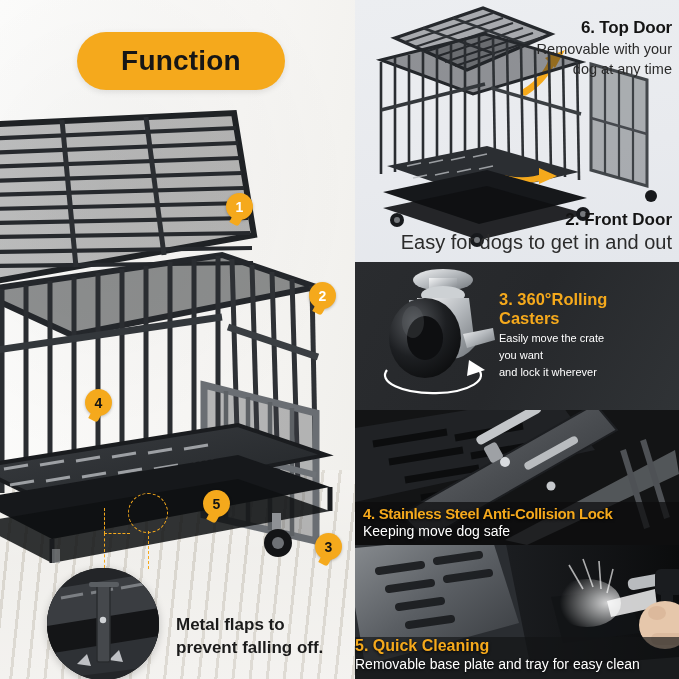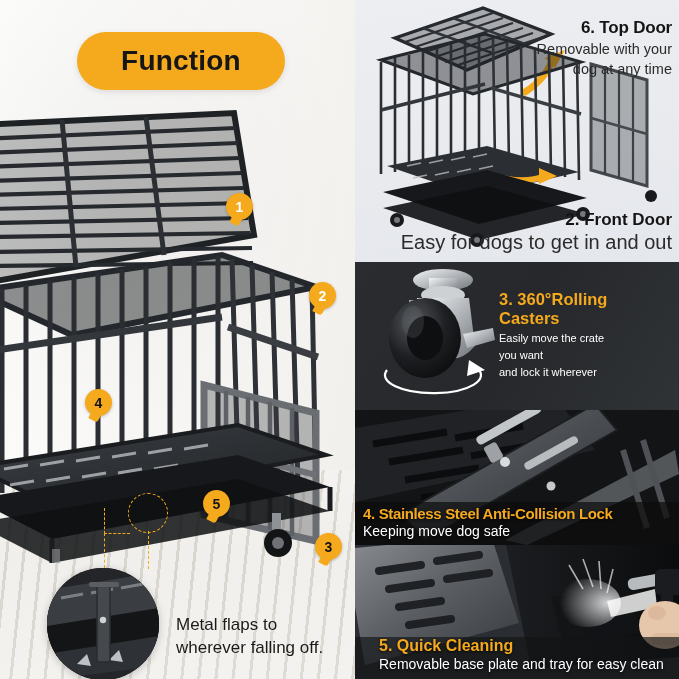--- a/index.html
+++ b/index.html
@@ -51,21 +51,21 @@
   .dash-down2{position:absolute;left:148px;top:531px;width:0;height:38px;
       border-left:1.6px dashed #f5a91c;z-index:50;}
 
   
   .inset-circle{position:absolute;left:47px;top:568px;width:112px;height:112px;
       border-radius:50%;overflow:hidden;background:#1a1a1a;z-index:52;
       box-shadow:0 2px 8px rgba(0,0,0,.22);}
   .inset-inner{position:absolute;inset:0;}
 
   .flap-caption{position:absolute;left:176px;top:614px;z-index:53;
-      font-size:17px;font-weight:normal;color:#1b1b1b;line-height:1.35;}
+      font-size:17px;font-weight:bold;color:#1b1b1b;line-height:1.35;}
 
   
   .right-col{position:absolute;left:355px;top:0;width:324px;height:679px;overflow:hidden;}
 
   
   .p-top{position:absolute;left:0;top:0;width:324px;height:262px;
          background:linear-gradient(170deg,#eceef1 0%,#e8eaee 60%,#e4e7ec 100%);}
   .p-top .txt{position:absolute;right:7px;top:18px;text-align:right;z-index:12;}
   .p-top .h{font-size:17px;font-weight:bold;color:#141414;letter-spacing:-.2px;}
   .p-top .s{font-size:14.5px;color:#2b2b2b;line-height:1.25;margin-top:2px;}
@@ -84,21 +84,21 @@
   .p-lock{position:absolute;left:0;top:410px;width:324px;height:135px;
           background:linear-gradient(150deg,#141414 0%,#1c1c1c 55%,#101010 100%);overflow:hidden;}
   .p-lock .txt{position:absolute;left:8px;bottom:6px;z-index:12;}
   .p-lock .h{font-size:15px;font-weight:bold;color:#f5a91c;letter-spacing:-.35px;
      text-shadow:0 1px 3px rgba(0,0,0,.9);}
   .p-lock .s{font-size:14px;color:#ffffff;margin-top:1px;text-shadow:0 1px 3px rgba(0,0,0,.9);}
 
   
   .p-clean{position:absolute;left:0;top:545px;width:324px;height:134px;
           background:linear-gradient(160deg,#3b3e42 0%,#2a2d31 50%,#202326 100%);overflow:hidden;}
-  .p-clean .txt{position:absolute;left:24px;bottom:7px;z-index:14;}
+  .p-clean .txt{position:absolute;left:0;bottom:7px;z-index:14;}
   .p-clean .h{font-size:16px;font-weight:bold;color:#f5a91c;
      text-shadow:0 1px 3px rgba(0,0,0,.85);}
   .p-clean .s{font-size:14px;color:#ffffff;margin-top:1px;
      text-shadow:0 1px 3px rgba(0,0,0,.85);}
 </style>
 </head>
 <body>
 
 <div id="root">
 
@@ -273,21 +273,21 @@
         </g>
         <rect x="50" y="16" width="13" height="78" rx="2" fill="#45484c"></rect>
         <rect x="50" y="16" width="13" height="78" rx="2" fill="none" stroke="#2a2c2f" stroke-width="1.5"></rect>
         <circle cx="56" cy="52" r="3.2" fill="#cfd2d5"></circle>
         <rect x="42" y="14" width="30" height="5" rx="2" fill="#5a5e62"></rect>
       </svg>
     </div>
 
     <div class="flap-caption">
       <div>Metal flaps to</div>
-      <div>wherever falling off.</div>
+      <div>prevent falling off.</div>
     </div>
   </div>
 
   <div class="right-col">
 
     <div class="p-top">
       <svg width="324" height="262" viewBox="0 0 324 262" xmlns="http://www.w3.org/2000/svg" style="position:absolute;left:0;top:0;">
 
         <g>
           <polygon points="40,38 128,8 196,34 112,70" fill="#2c2f33" opacity=".35"></polygon>

